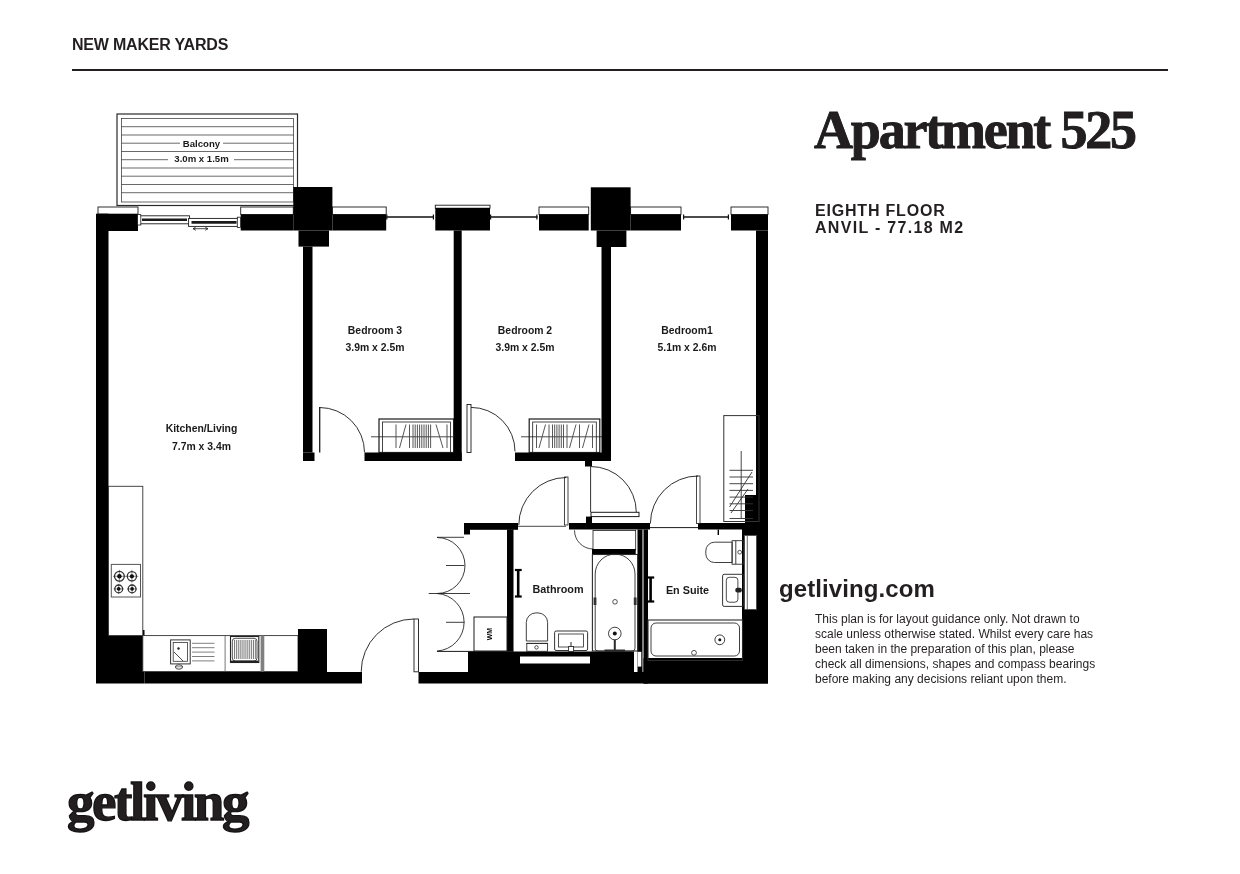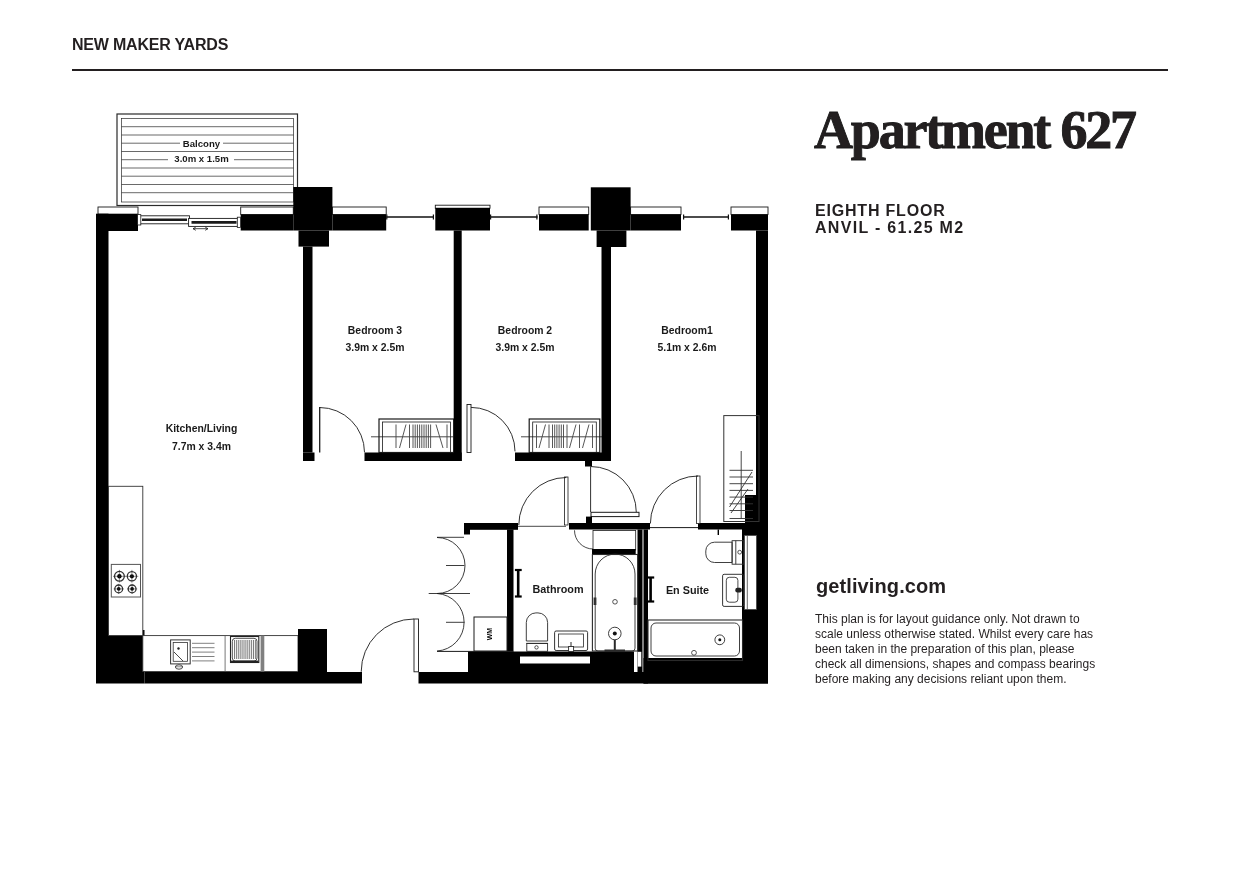--- a/index.html
+++ b/index.html
@@ -10,30 +10,31 @@
   
 </style>
 </head>
 <body>
 <div id="page">
 
   <div class="abs" style="left:72px;top:36px;font-size:16px;font-weight:bold;letter-spacing:-0.2px;">NEW MAKER YARDS</div>
 
   <div class="abs" style="left:72px;top:69px;width:1096px;height:1.5px;background:#231f20;"></div>
 
-  <div class="abs" id="apttitle" style="left:814px;top:98.5px;font-family:'Liberation Serif',serif;font-size:54px;font-weight:bold;letter-spacing:-2.2px;-webkit-text-stroke:0.9px #1a1a1a;">Apartment 627</div>
+  <div class="abs" id="apttitle" style="left:814px;top:98.5px;font-family:'Liberation Serif',serif;font-size:54px;font-weight:bold;letter-spacing:-2.2px;-webkit-text-stroke:0.9px #1a1a1a;">Apartment 525</div>
 
   <div class="abs" style="left:815px;top:196px;font-size:16px;font-weight:bold;letter-spacing:0.8px;margin-top:6px;">EIGHTH FLOOR</div>
 
-  <div class="abs" style="left:815px;top:219px;font-size:16px;font-weight:bold;letter-spacing:1.3px;">ANVIL - 61.25 M2</div>
-
-  <div class="abs" style="left:816px;top:575px;font-size:20px;font-weight:bold;letter-spacing:0.1px;">getliving.com</div>
+  <div class="abs" style="left:815px;top:219px;font-size:16px;font-weight:bold;letter-spacing:1.3px;">ANVIL - 77.18 M2</div>
+
+  <div class="abs" style="left:779px;top:575px;font-size:24px;font-weight:bold;letter-spacing:0.1px;">getliving.com</div>
 
   <div class="abs" style="left:815px;top:611.5px;font-size:12px;line-height:15.1px;letter-spacing:0px;">This plan is for layout guidance only. Not drawn to<br>scale unless otherwise stated. Whilst every care has<br>been taken in the preparation of this plan, please<br>check all dimensions, shapes and compass bearings<br>before making any decisions reliant upon them.</div>
 
+  <div class="abs" id="logo" style="left:67px;top:769.5px;font-family:'Liberation Serif',serif;font-size:55px;font-weight:bold;letter-spacing:-2.4px;-webkit-text-stroke:1.3px #141414;">getliving</div>
 
   <svg class="abs" style="left:0;top:0;" width="1240" height="874" viewBox="0 0 1240 874" fill="none" stroke="none">
 
   <g stroke="#2a2a2a">
     <rect x="117" y="114" width="180.5" height="91.5" stroke-width="1.2"></rect>
     <rect x="121.5" y="118.5" width="172" height="83.5" stroke-width="0.7"></rect>
     <g stroke-width="0.7">
       <line x1="121.5" y1="126.7" x2="293.5" y2="126.7"></line>
       <line x1="121.5" y1="135" x2="293.5" y2="135"></line>
       <line x1="121.5" y1="143.2" x2="293.5" y2="143.2"></line>

